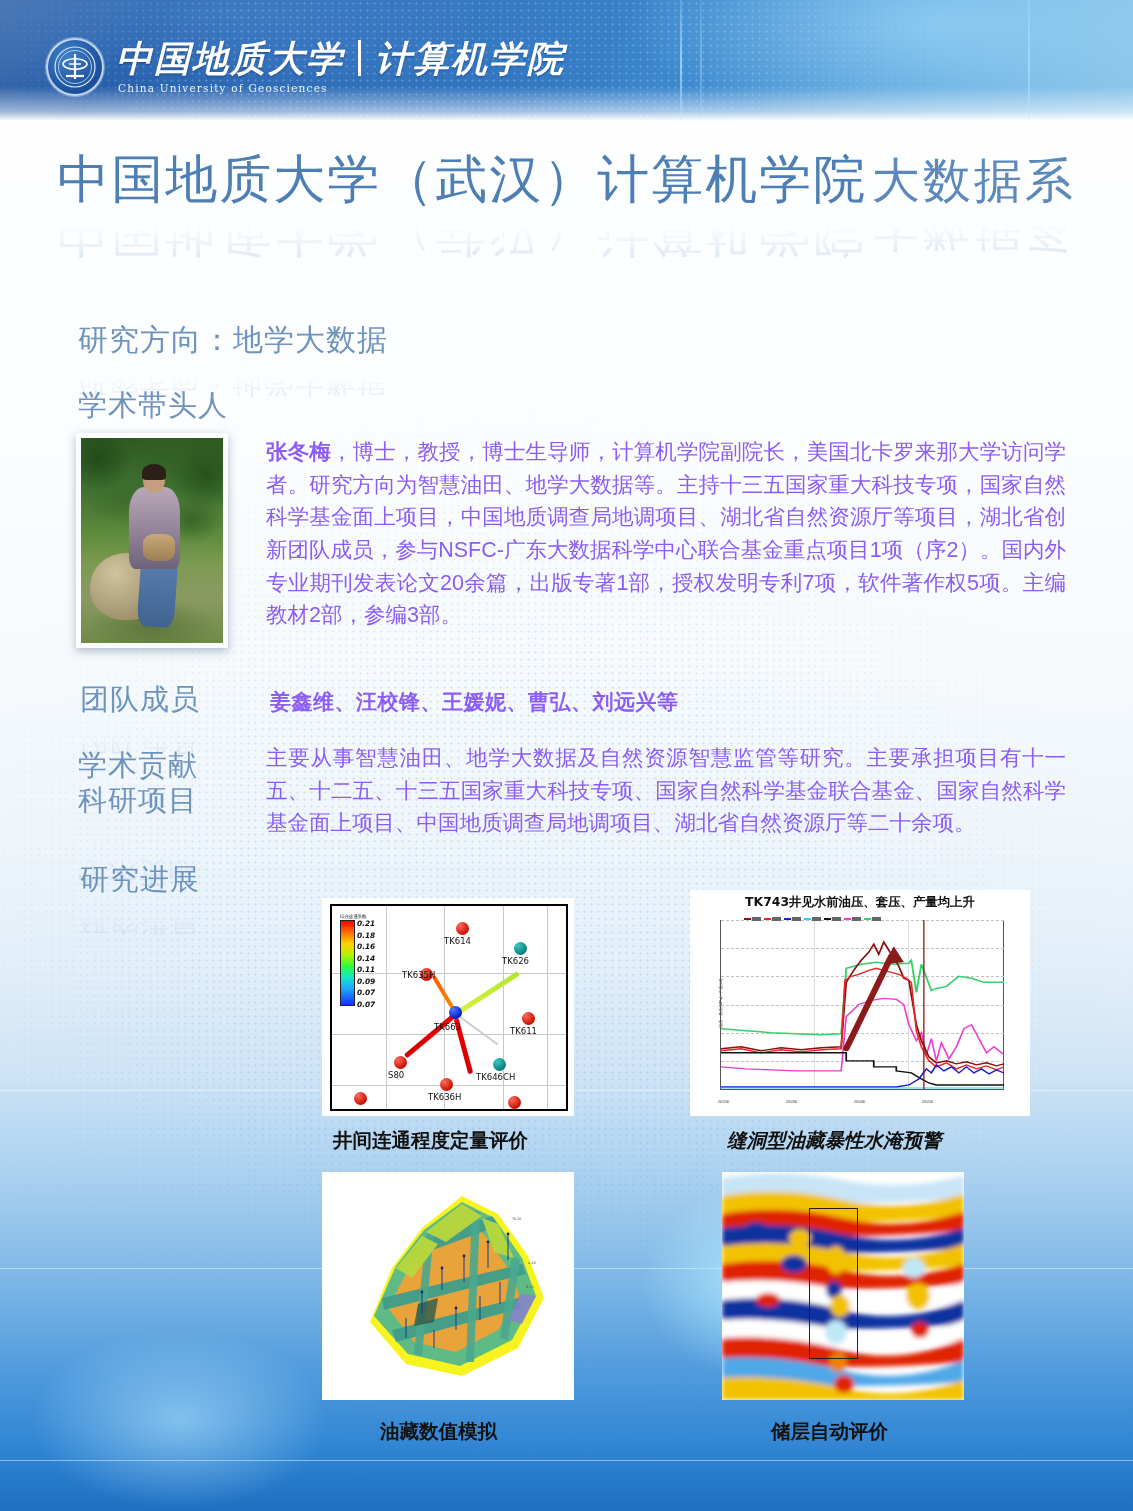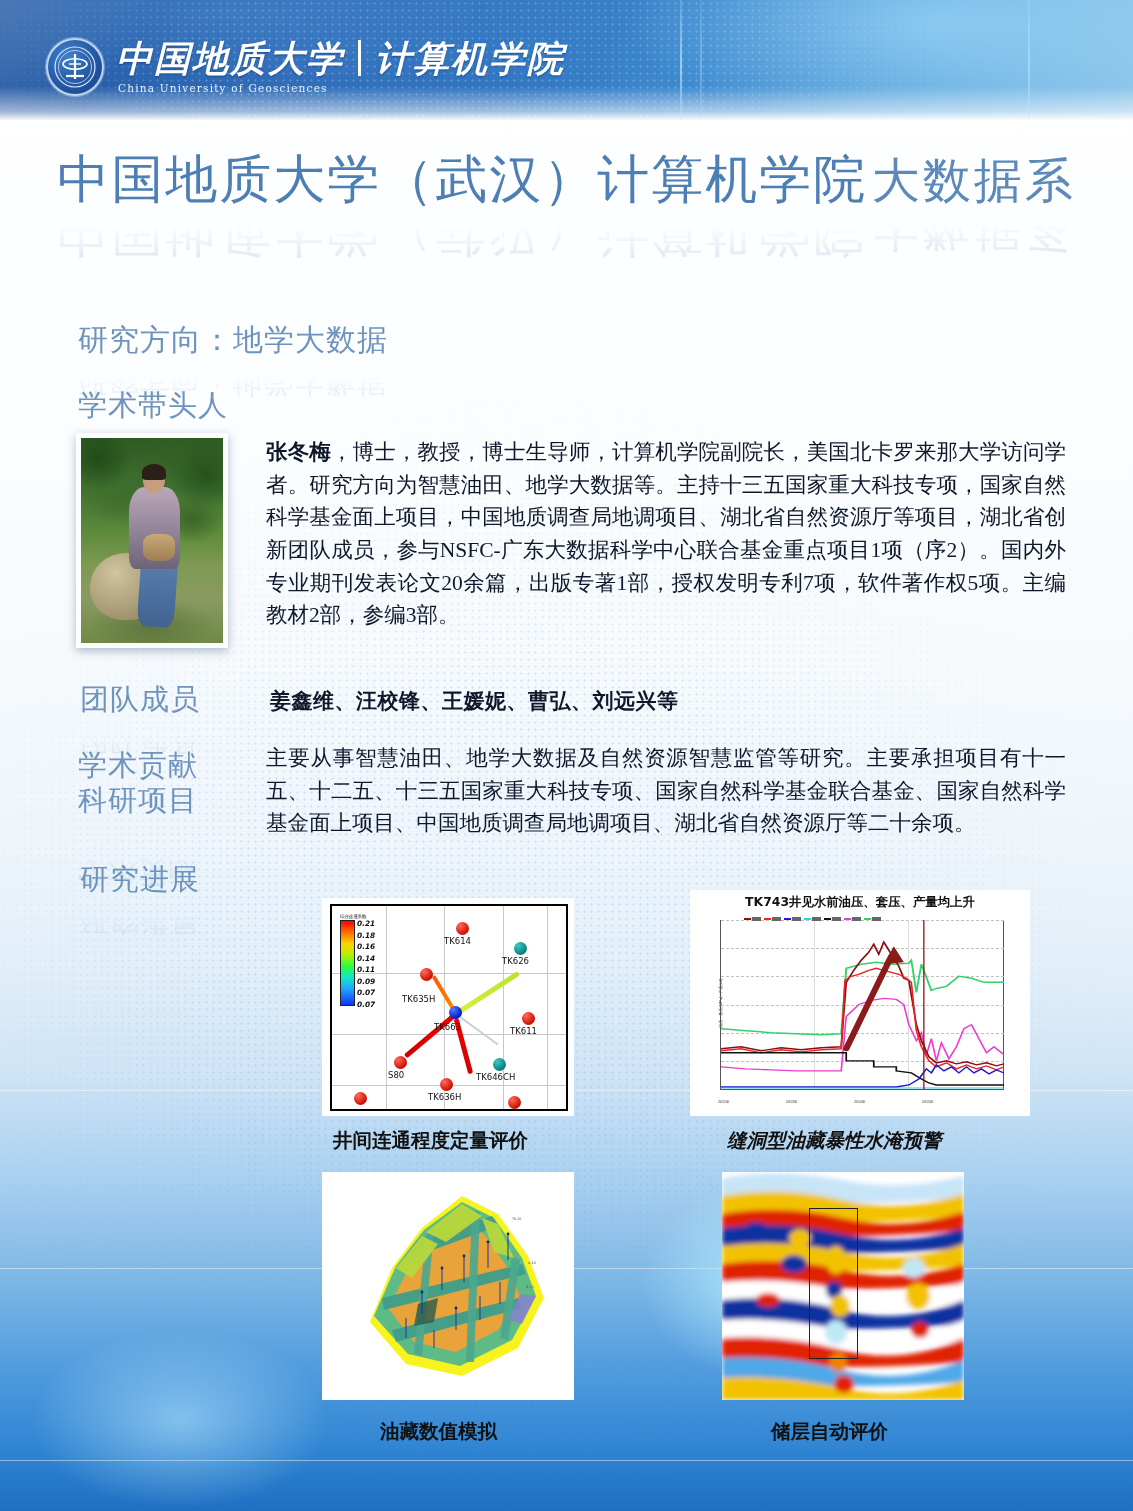--- a/index.html
+++ b/index.html
@@ -182,22 +182,22 @@
     background: #2b2018; border-radius: 50% 50% 20% 20%; }
   .pt-legs { position: absolute; left: 41%; top: 58%; width: 26%; height: 34%;
     background: linear-gradient(180deg,#5b7fae,#4a6e9e 60%, #41638f);
     border-radius: 14% 14% 24% 24%; transform: rotate(4deg); }
   .pt-bag { position: absolute; left: 44%; top: 47%; width: 22%; height: 13%;
     background: linear-gradient(180deg,#c9a878,#9d7f52); border-radius: 34%; }
 
   
   .body-text {
     position: absolute;
-    font-family: Liberation Serif, serif;
-    color: #0f172a;
+    font-family: Liberation Sans, sans-serif;
+    color: #8b5cf6;
     line-height: 1.52;
     text-align: justify;
   }
   #bio { left: 266px; top: 436px; width: 800px; font-size: 21.5px; }
   #bio .nm { font-weight: bold; }
   #members { left: 270px; top: 686px; width: 790px; font-size: 21px; font-weight: bold; letter-spacing: .5px; }
   #contrib { left: 266px; top: 742px; width: 800px; font-size: 21.5px; }
 
   
   .fig { position: absolute; background: #fff; }
@@ -372,21 +372,21 @@
     <div class="conn" style="left:124px;top:110px;width:57px;height:5px;background:linear-gradient(90deg,#f00000,#d10000);transform:rotate(75deg)"></div>
     <div class="conn" style="left:128px;top:110px;width:47px;height:2px;background:#cfcfcf;transform:rotate(36deg)"></div>
 
     <div class="well red" style="left:124px;top:16px"></div>
     <div class="well-lbl" style="left:112px;top:30px">TK614</div>
 
     <div class="well teal" style="left:182px;top:36px"></div>
     <div class="well-lbl" style="left:170px;top:50px">TK626</div>
 
     <div class="well red" style="left:88px;top:62px"></div>
-    <div class="well-lbl" style="left:70px;top:88px">TK635H</div>
+    <div class="well-lbl" style="left:70px;top:64px">TK635H</div>
 
     <div class="well blue" style="left:117px;top:100px"></div>
     <div class="well-lbl" style="left:102px;top:116px">TK663</div>
 
     <div class="well red" style="left:190px;top:106px"></div>
     <div class="well-lbl" style="left:178px;top:120px">TK611</div>
 
     <div class="well red" style="left:62px;top:150px"></div>
     <div class="well-lbl" style="left:56px;top:164px">S80</div>
 

